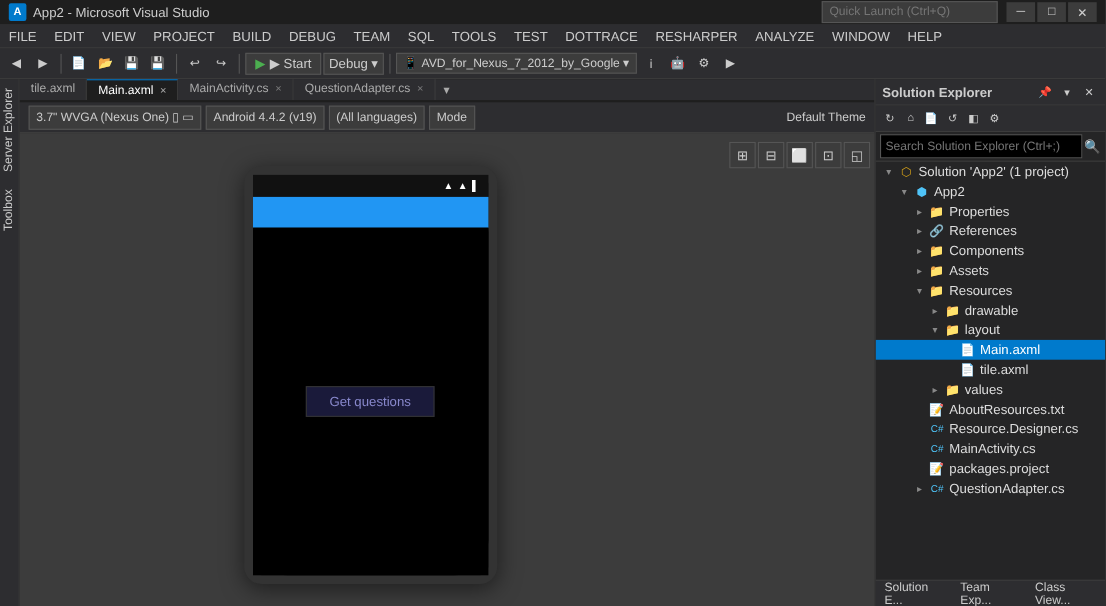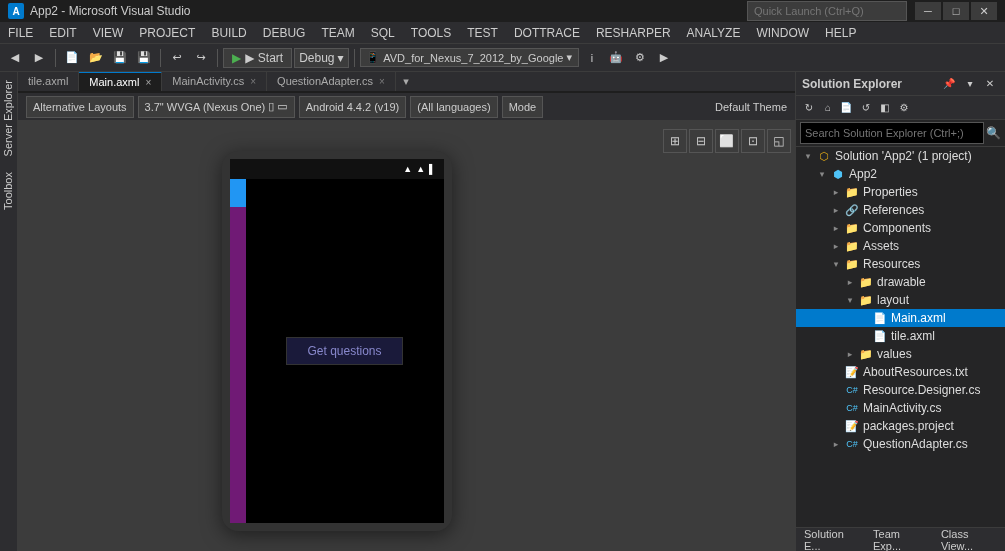--- a/index.html
+++ b/index.html
@@ -41,21 +41,21 @@
     .tab-arrow { width: 20px; height: 20px; display: flex; align-items: center; justify-content: center; color: #aaa; cursor: pointer; }
 
     
     .design-toolbar { height: 28px; background: #2d2d30; display: flex; align-items: center; padding: 0 8px; gap: 4px; border-bottom: 1px solid #3c3c3c; font-size: 11px; color: #ccc; flex-shrink: 0; }
     .design-btn { background: #3c3c3c; border: 1px solid #555; color: #ccc; padding: 2px 6px; cursor: pointer; display: flex; align-items: center; gap: 3px; font-size: 11px; height: 22px; }
 
     
     .preview-container { flex: 1; display: flex; background: #3c3c3c; overflow: hidden; position: relative; }
     .device-frame { width: 230px; height: 380px; background: #1a1a1a; border: 8px solid #333; border-radius: 16px; margin: 20px auto; position: relative; display: flex; flex-direction: column; box-shadow: 0 4px 20px rgba(0,0,0,0.5); }
     .device-status { height: 20px; background: #111; display: flex; align-items: center; justify-content: flex-end; padding: 0 8px; color: #fff; font-size: 9px; gap: 4px; }
-    .device-screen { flex: 1; background: #701a75; display: flex; flex-direction: row; }
+    .device-screen { flex: 1; background: #000000; display: flex; flex-direction: column; border-radius: 32px; }
     .device-titlebar { height: 28px; background: #2196f3; display: flex; align-items: center; padding: 0 8px; }
     .device-content { flex: 1; background: #000; display: flex; align-items: center; justify-content: center; }
     .get-questions-btn { background: #1a1a3a; border: 1px solid #333; color: #8888cc; padding: 6px 20px; font-size: 12px; cursor: pointer; }
     .preview-icon-group { display: flex; gap: 2px; }
     .preview-icon { width: 24px; height: 24px; background: #3c3c3c; border: 1px solid #555; color: #ccc; display: flex; align-items: center; justify-content: center; cursor: pointer; font-size: 12px; }
 
     
     .solution-explorer { width: 210px; background: #252526; border-left: 1px solid #3c3c3c; display: flex; flex-direction: column; flex-shrink: 0; }
     .se-header { height: 24px; background: #2d2d30; display: flex; align-items: center; padding: 0 6px; border-bottom: 1px solid #3c3c3c; justify-content: space-between; }
     .se-title { font-size: 12px; color: #ccc; font-weight: bold; }
@@ -150,23 +150,20 @@
     <div class="tab-bar" id="tab-bar">
         <div class="tab">tile.axml</div>
         <div class="tab active" style="border-top: 2px solid rgb(0, 122, 204); background: rgb(30, 30, 30); color: rgb(255, 255, 255);">Main.axml<span class="close-x">×</span></div>
         <div class="tab">MainActivity.cs<span class="close-x">×</span></div>
         <div class="tab">QuestionAdapter.cs<span class="close-x">×</span></div>
         <div class="tab-arrow">▾</div>
       </div>
 
     <div class="design-toolbar">
       <button class="design-btn">
-        <span>Alternative Layouts</span>
-      </button>
-      <button class="design-btn">
         <span>3.7" WVGA (Nexus One)</span>
         <span>▯</span>
         <span>▭</span>
       </button>
       <button class="design-btn">
         <span>Android 4.4.2 (v19)</span>
       </button>
       <button class="design-btn">
         <span>(All languages)</span>
       </button>

